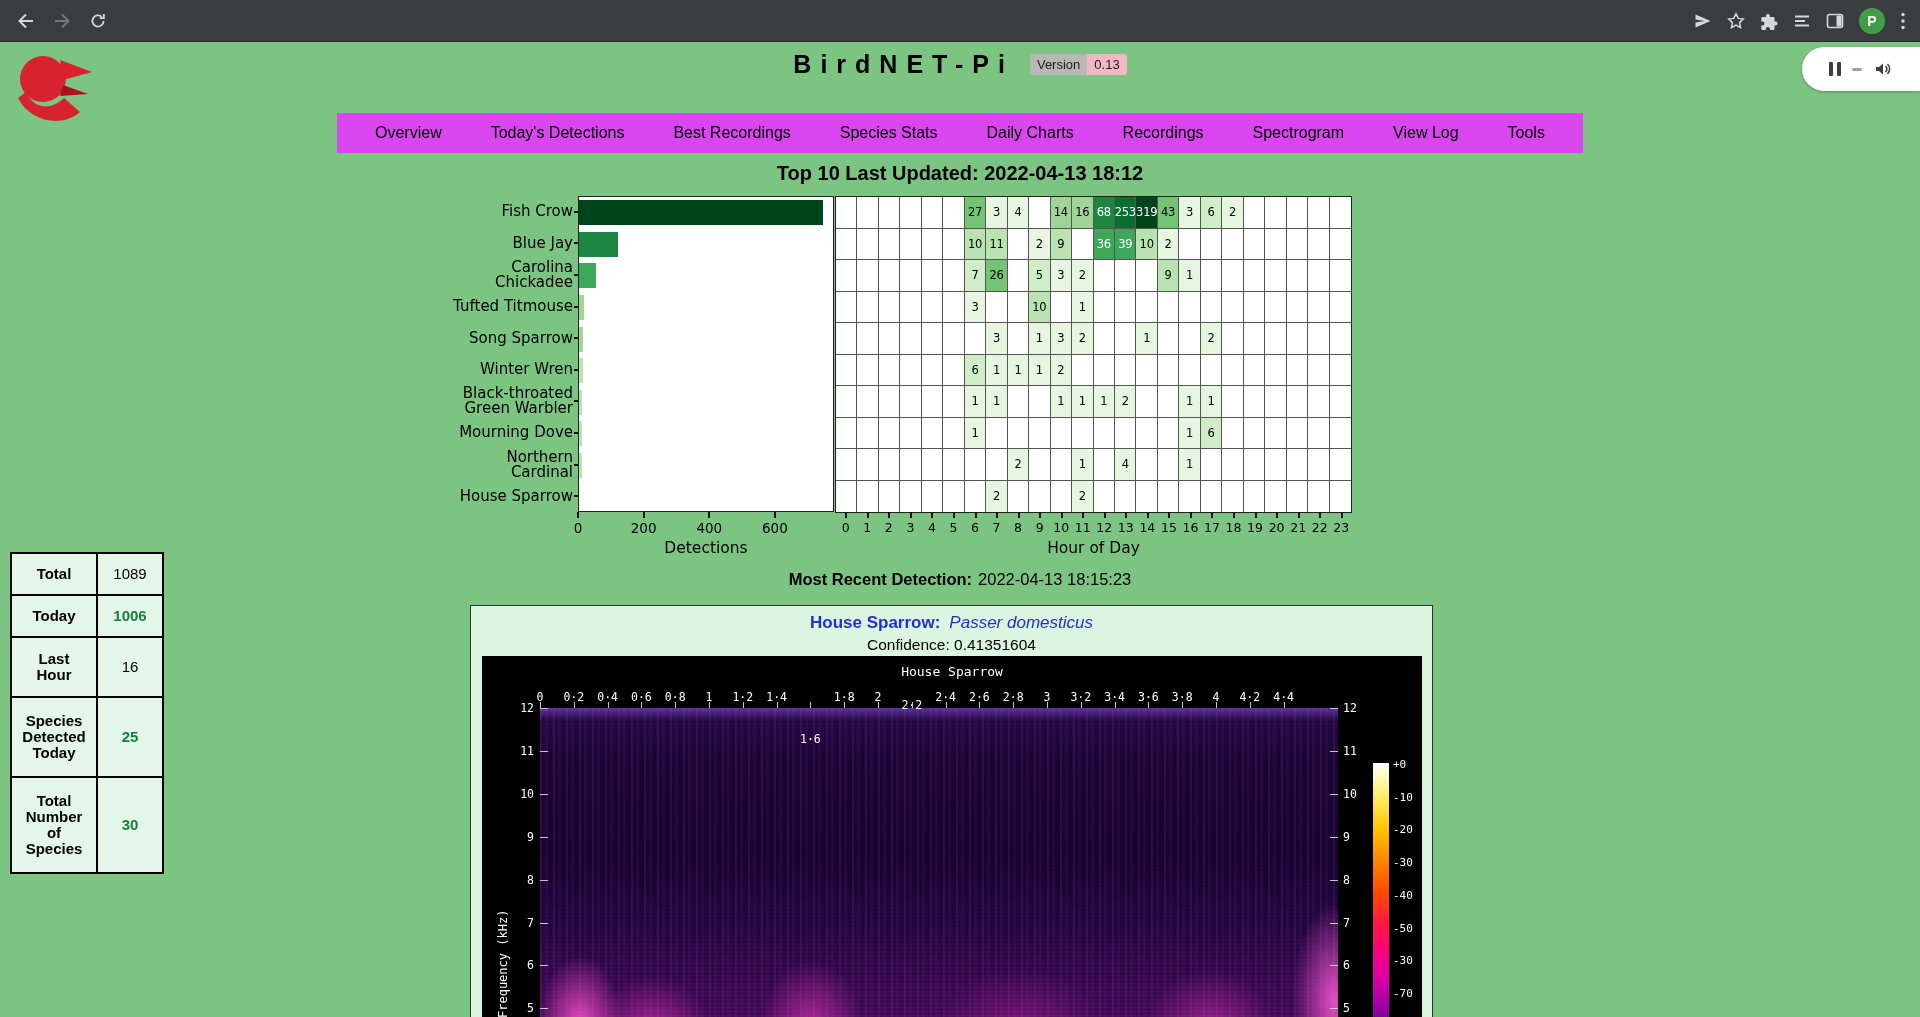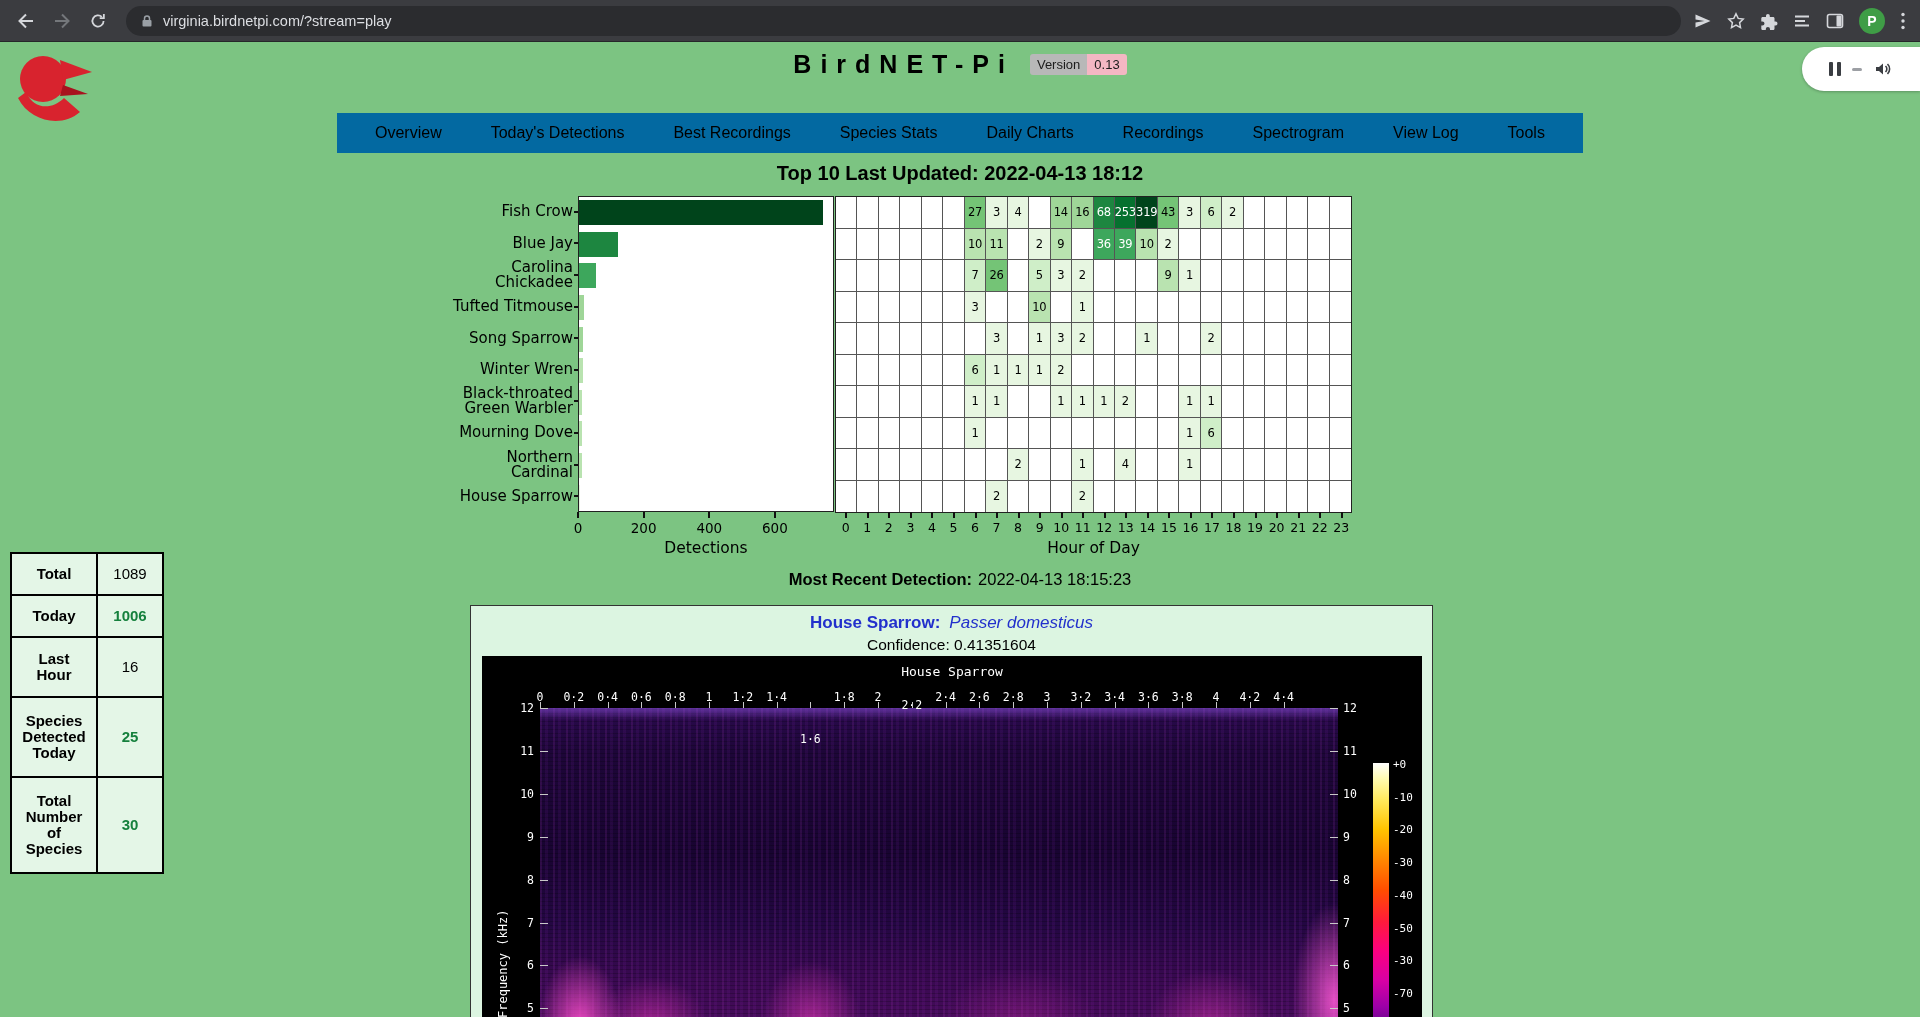--- a/index.html
+++ b/index.html
@@ -27,21 +27,21 @@
   .ver-v{background:#f4b7c3;color:#1c1c1c;padding:0 7px}
 
   .player{position:absolute;top:5px;right:0;width:118px;height:44px;background:#fff;
     border-radius:22px 0 0 22px;display:flex;align-items:center;justify-content:center;gap:11px;
     box-shadow:0 1px 3px rgba(0,0,0,.25);z-index:5}
   .pause{display:flex;gap:4px}
   .pause i{display:block;width:4px;height:14px;background:#3a3d42;border-radius:1px}
   .p-dash{width:10px;height:3px;border-radius:2px;background:#9c9fa4}
 
   .main-nav{position:absolute;top:71px;left:50%;transform:translateX(-50%);width:1246px;height:40px;
-    background:#0369a1;display:flex;align-items:center;justify-content:space-between;padding:16px 38px;font-size:16px;color:#000}
+    background:#d946ef;display:flex;align-items:center;justify-content:space-between;padding:16px 38px;font-size:16px;color:#000}
   .nav-item{cursor:pointer;white-space:nowrap}
 
   .top10-heading{position:absolute;top:120px;left:0;width:100%;text-align:center;
     font-size:20px;font-weight:bold;color:#000}
 
   
   .figure{position:absolute;inset:0;font-family:"DejaVu Sans",sans-serif}
   .sp-label{position:absolute;left:443px;width:130px;height:31.6px;display:flex;align-items:center;
     justify-content:flex-end;text-align:right;font-size:15px;line-height:15px;white-space:pre-line;color:#000}
   .ytick{position:absolute;left:574px;width:6px;height:2px;background:#111}
@@ -116,27 +116,20 @@
   <div class="icon-btn">
     <svg width="20" height="20" viewBox="0 0 20 20">
         <path d="M3 10h12.5M10 3.5L16.5 10 10 16.5" stroke="#74777b" stroke-width="2" fill="none"></path>
       </svg>
   </div>
   <div class="icon-btn">
     <svg width="18" height="18" viewBox="0 0 20 20">
         <path d="M16.2 10a6.2 6.2 0 1 1-1.9-4.5" stroke="#d5d7db" stroke-width="2" fill="none"></path>
         <path d="M16.5 2.2v4.6h-4.6" fill="none" stroke="#d5d7db" stroke-width="2"></path>
       </svg>
-  </div>
-  <div class="omnibox">
-    <svg width="14" height="14" viewBox="0 0 14 14">
-        <rect x="2.5" y="6" width="9" height="6.5" rx="1" fill="#9aa0a6"></rect>
-        <path d="M4.5 6V4.5a2.5 2.5 0 0 1 5 0V6" stroke="#9aa0a6" stroke-width="1.5" fill="none"></path>
-      </svg>
-    <span class="url">virginia.birdnetpi.com/?stream=play</span>
   </div>
   <div class="chrome-icons">
     <svg width="18" height="18" viewBox="0 0 18 18">
         <path d="M1.5 15.5L16.5 9 1.5 2.5v5l9 1.5-9 1.5z" fill="#d5d7db"></path>
       </svg>
     <svg width="18" height="18" viewBox="0 0 18 18">
         <path d="M9 1.8l2.2 4.6 5 .7-3.6 3.5.9 5-4.5-2.4-4.5 2.4.9-5L1.8 7.1l5-.7z" fill="none" stroke="#d5d7db" stroke-width="1.5"></path>
       </svg>
     <svg width="18" height="18" viewBox="0 0 18 18">
         <path d="M15.6 9.6h-1.1V6.3c0-.8-.6-1.4-1.4-1.4h-3.3V3.8a1.9 1.9 0 1 0-3.8 0v1.1H2.7c-.8 0-1.4.6-1.4 1.4v3.1h1.1a2.1 2.1 0 1 1 0 4.2H1.3v3.1c0 .8.6 1.4 1.4 1.4h3.1v-1.1a2.1 2.1 0 1 1 4.2 0v1.1h3.1c.8 0 1.4-.6 1.4-1.4v-3.3h1.1a1.9 1.9 0 1 0 0-3.8z" fill="#d5d7db"></path>

